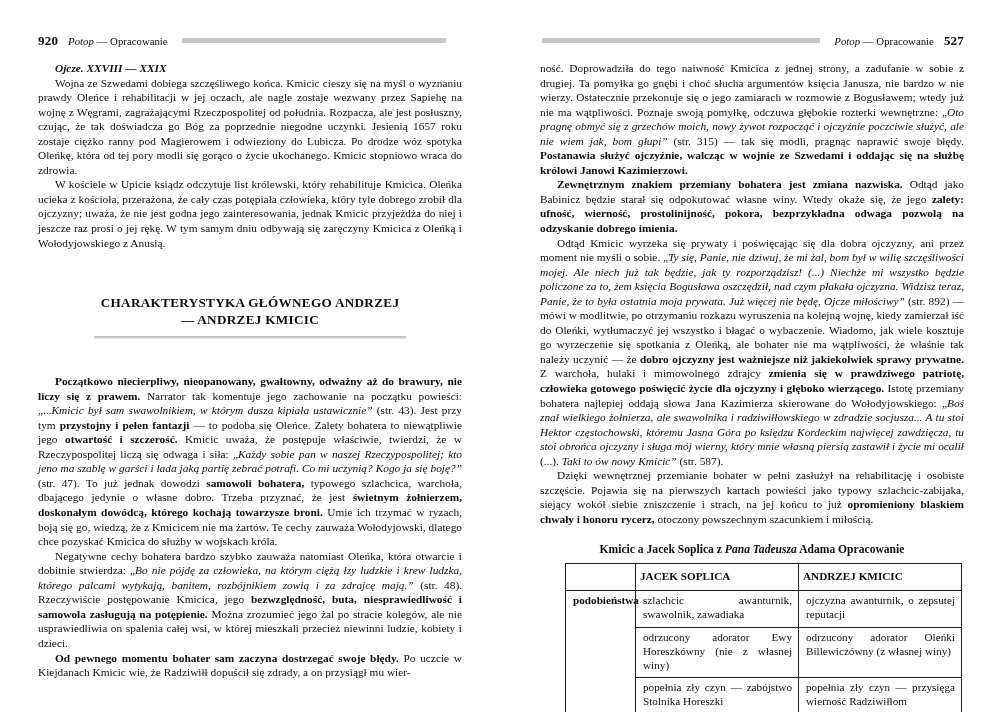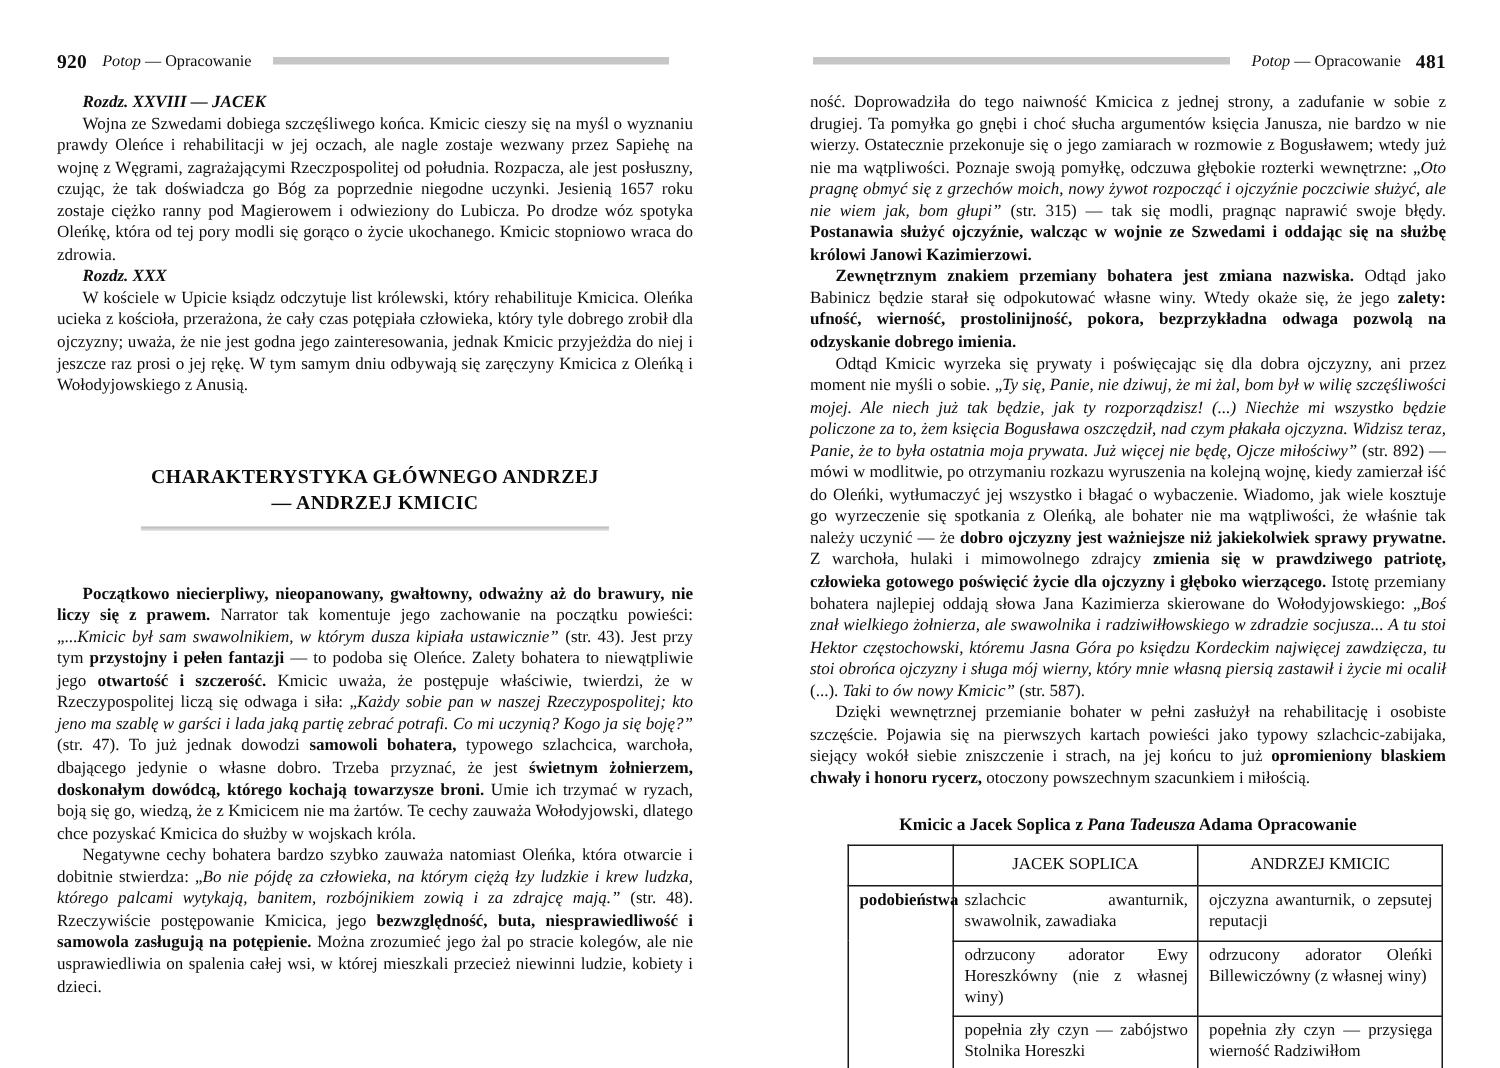--- a/index.html
+++ b/index.html
@@ -43,56 +43,56 @@
   .sh-rule{height:3px; width:312px; margin:8px auto 0;
            background:linear-gradient(to bottom, var(--rule), #e9e9e9);}
 
   
   .table-caption{margin:16px 0 6px; text-align:center; font-weight:bold; font-size:11.6px;}
   table.cmp{border-collapse:collapse; width:397px; margin-left:25px; table-layout:fixed;
             font-size:11.2px; line-height:13.9px;}
   table.cmp th, table.cmp td{border:1px solid var(--tborder); vertical-align:top;
             padding:3px 6px 5px 7px; text-align:justify;}
   table.cmp col.c-label{width:70px;}
-  table.cmp thead th{text-align:center; font-weight:normal; padding:6px 4px;}
+  table.cmp thead th{text-align:left; font-weight:bold; padding:6px 4px;}
   td.rowlabel{font-weight:bold; vertical-align:middle; text-align:center; padding:4px 2px;}
 </style>
 </head>
 <body>
 
 <div class="spread">
 
   <section class="page page-left">
     <header class="page-header">
       <span class="pgnum">920</span>
       <span class="running"><span class="f-i">Potop</span><span> — Opracowanie</span></span>
       <span class="hbar"></span>
     </header>
     <div class="body-text">
-      <p class="chapter-head">Rozdz. XXVIII — JACEK</p>
+      <p class="chapter-head">Ojcze. XXVIII — XXIX</p>
       <p class="para"><span>Wojna ze Szwedami dobiega szczęśliwego końca. Kmicic cieszy się na myśl o wyznaniu prawdy Oleńce i rehabilitacji w jej oczach, ale nagle zostaje wezwany przez Sapiehę na wojnę z Węgrami, zagrażającymi Rzeczpospolitej od południa. Rozpacza, ale jest posłuszny, czując, że tak doświadcza go Bóg za poprzednie niegodne uczynki. Jesienią 1657 roku zostaje ciężko ranny pod Magierowem i odwieziony do Lubicza. Po drodze wóz spotyka Oleńkę, która od tej pory modli się gorąco o życie ukochanego. Kmicic stopniowo wraca do zdrowia.</span></p>
-      <p class="chapter-head">Rozdz. XXX</p>
       <p class="para"><span>W kościele w Upicie ksiądz odczytuje list królewski, który rehabilituje Kmicica. Oleńka ucieka z kościoła, przerażona, że cały czas potępiała człowieka, który tyle dobrego zrobił dla ojczyzny; uważa, że nie jest godna jego zainteresowania, jednak Kmicic przyjeżdża do niej i jeszcze raz prosi o jej rękę. W tym samym dniu odbywają się zaręczyny Kmicica z Oleńką i Wołodyjowskiego z Anusią.</span></p>
 
       <div class="section-heading">
         <div class="sh-line">CHARAKTERYSTYKA GŁÓWNEGO ANDRZEJ</div>
         <div class="sh-line">— ANDRZEJ KMICIC</div>
         <div class="sh-rule"></div>
       </div>
 
       <p class="para"><span class="f-b">Początkowo niecierpliwy, nieopanowany, gwałtowny, odważny aż do brawury, nie liczy się z prawem.</span><span> Narrator tak komentuje jego zachowanie na początku powieści: „...</span><span class="f-i">Kmicic był sam swawolnikiem, w którym dusza kipiała ustawicznie”</span><span> (str. 43). Jest przy tym </span><span class="f-b">przystojny i pełen fantazji</span><span> — to podoba się Oleńce. Zalety bohatera to niewątpliwie jego </span><span class="f-b">otwartość i szczerość.</span><span> Kmicic uważa, że postępuje właściwie, twierdzi, że w Rzeczypospolitej liczą się odwaga i siła: „</span><span class="f-i">Każdy sobie pan w naszej Rzeczypospolitej; kto jeno ma szablę w garści i lada jaką partię zebrać potrafi. Co mi uczynią? Kogo ja się boję?”</span><span> (str. 47). To już jednak dowodzi </span><span class="f-b">samowoli bohatera,</span><span> typowego szlachcica, warchoła, dbającego jedynie o własne dobro. Trzeba przyznać, że jest </span><span class="f-b">świetnym żołnierzem, doskonałym dowódcą, którego kochają towarzysze broni.</span><span> Umie ich trzymać w ryzach, boją się go, wiedzą, że z Kmicicem nie ma żartów. Te cechy zauważa Wołodyjowski, dlatego chce pozyskać Kmicica do służby w wojskach króla.</span></p>
       <p class="para"><span>Negatywne cechy bohatera bardzo szybko zauważa natomiast Oleńka, która otwarcie i dobitnie stwierdza: „</span><span class="f-i">Bo nie pójdę za człowieka, na którym ciężą łzy ludzkie i krew ludzka, którego palcami wytykają, banitem, rozbójnikiem zowią i za zdrajcę mają.”</span><span> (str. 48). Rzeczywiście postępowanie Kmicica, jego </span><span class="f-b">bezwzględność, buta, niesprawiedliwość i samowola zasługują na potępienie.</span><span> Można zrozumieć jego żal po stracie kolegów, ale nie usprawiedliwia on spalenia całej wsi, w której mieszkali przecież niewinni ludzie, kobiety i dzieci.</span></p>
+      <p class="para"><span class="f-b">Od pewnego momentu bohater sam zaczyna dostrzegać swoje błędy.</span><span> Po uczcie w Kiejdanach Kmicic wie, że Radziwiłł dopuścił się zdrady, a on przysiągł mu wier-</span></p>
     </div>
   </section>
 
   <section class="page page-right">
     <header class="page-header">
       <span class="hbar"></span>
       <span class="running"><span class="f-i">Potop</span><span> — Opracowanie</span></span>
-      <span class="pgnum">481</span>
+      <span class="pgnum">527</span>
     </header>
     <div class="body-text">
       <p class="para noindent"><span>ność. Doprowadziła do tego naiwność Kmicica z jednej strony, a zadufanie w sobie z drugiej. Ta pomyłka go gnębi i choć słucha argumentów księcia Janusza, nie bardzo w nie wierzy. Ostatecznie przekonuje się o jego zamiarach w rozmowie z Bogusławem; wtedy już nie ma wątpliwości. Poznaje swoją pomyłkę, odczuwa głębokie rozterki wewnętrzne: „</span><span class="f-i">Oto pragnę obmyć się z grzechów moich, nowy żywot rozpocząć i ojczyźnie poczciwie służyć, ale nie wiem jak, bom głupi”</span><span> (str. 315) — tak się modli, pragnąc naprawić swoje błędy. </span><span class="f-b">Postanawia służyć ojczyźnie, walcząc w wojnie ze Szwedami i oddając się na służbę królowi Janowi Kazimierzowi.</span></p>
       <p class="para"><span class="f-b">Zewnętrznym znakiem przemiany bohatera jest zmiana nazwiska.</span><span> Odtąd jako Babinicz będzie starał się odpokutować własne winy. Wtedy okaże się, że jego </span><span class="f-b">zalety: ufność, wierność, prostolinijność, pokora, bezprzykładna odwaga pozwolą na odzyskanie dobrego imienia.</span></p>
       <p class="para"><span>Odtąd Kmicic wyrzeka się prywaty i poświęcając się dla dobra ojczyzny, ani przez moment nie myśli o sobie. „</span><span class="f-i">Ty się, Panie, nie dziwuj, że mi żal, bom był w wilię szczęśliwości mojej. Ale niech już tak będzie, jak ty rozporządzisz! (...) Niechże mi wszystko będzie policzone za to, żem księcia Bogusława oszczędził, nad czym płakała ojczyzna. Widzisz teraz, Panie, że to była ostatnia moja prywata. Już więcej nie będę, Ojcze miłościwy”</span><span> (str. 892) — mówi w modlitwie, po otrzymaniu rozkazu wyruszenia na kolejną wojnę, kiedy zamierzał iść do Oleńki, wytłumaczyć jej wszystko i błagać o wybaczenie. Wiadomo, jak wiele kosztuje go wyrzeczenie się spotkania z Oleńką, ale bohater nie ma wątpliwości, że właśnie tak należy uczynić — że </span><span class="f-b">dobro ojczyzny jest ważniejsze niż jakiekolwiek sprawy prywatne.</span><span> Z warchoła, hulaki i mimowolnego zdrajcy </span><span class="f-b">zmienia się w prawdziwego patriotę, człowieka gotowego poświęcić życie dla ojczyzny i głęboko wierzącego.</span><span> Istotę przemiany bohatera najlepiej oddają słowa Jana Kazimierza skierowane do Wołodyjowskiego: „</span><span class="f-i">Boś znał wielkiego żołnierza, ale swawolnika i radziwiłłowskiego w zdradzie socjusza... A tu stoi Hektor częstochowski, któremu Jasna Góra po księdzu Kordeckim najwięcej zawdzięcza, tu stoi obrońca ojczyzny i sługa mój wierny, który mnie własną piersią zastawił i życie mi ocalił</span><span> (...). </span><span class="f-i">Taki to ów nowy Kmicic”</span><span> (str. 587).</span></p>
       <p class="para"><span>Dzięki wewnętrznej przemianie bohater w pełni zasłużył na rehabilitację i osobiste szczęście. Pojawia się na pierwszych kartach powieści jako typowy szlachcic-zabijaka, siejący wokół siebie zniszczenie i strach, na jej końcu to już </span><span class="f-b">opromieniony blaskiem chwały i honoru rycerz,</span><span> otoczony powszechnym szacunkiem i miłością.</span></p>
 
       <div class="table-caption"><span class="f-b">Kmicic a Jacek Soplica z </span><span class="f-b f-i">Pana Tadeusza</span><span class="f-b"> Adama Opracowanie</span></div>
 
       <table class="cmp">

